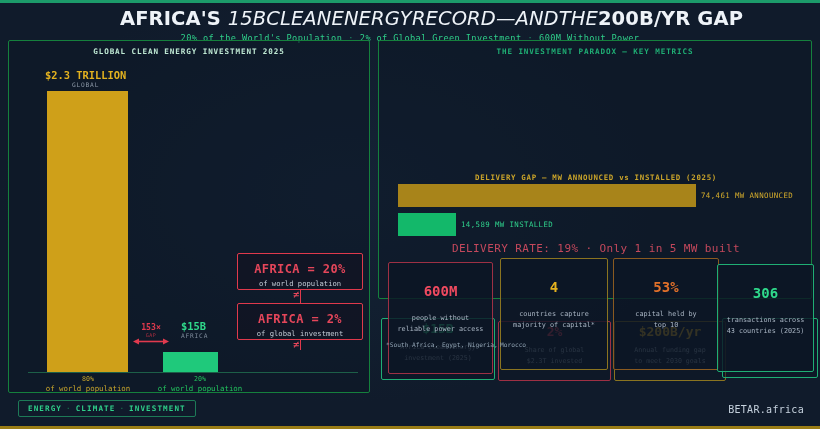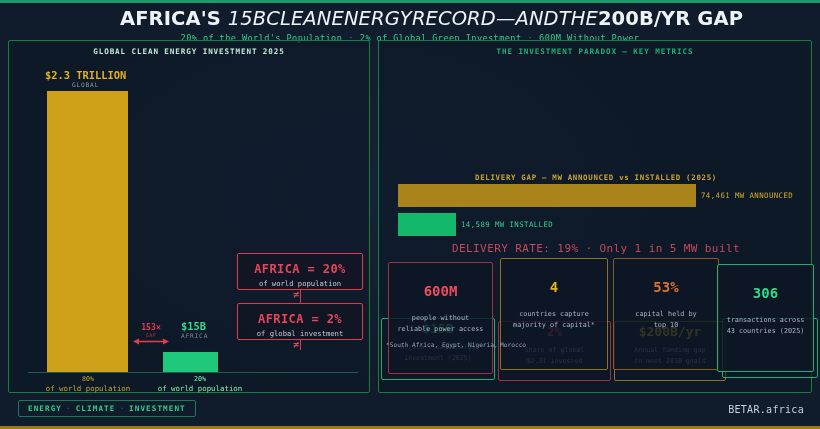--- a/index.html
+++ b/index.html
@@ -49,21 +49,21 @@
   }
   .subtitle .dot { color: #1d8f63; padding: 0 6px; }
 
   .panel {
     position: absolute;
     border: 1px solid #15803d;
     background: rgba(13,24,38,0.55);
     border-radius: 2px;
   }
   #left-panel  { left: 8px;   top: 40px; width: 362px; height: 353px; }
-  #right-panel { left: 378px; top: 40px; width: 434px; height: 353px; }
+  #right-panel { left: 378px; top: 40px; width: 434px; height: 259px; }
 
   .panel-heading {
     position: absolute; top: 6px; width: 100%;
     text-align: center;
     font-size: 7.6px; font-weight: bold;
     letter-spacing: 0.9px;
     white-space: nowrap;
   }
   #left-heading  { color: #bfe9d4; }
   #right-heading { color: #1fae74; }
@@ -101,21 +101,21 @@
   .axis-line {
     position: absolute; left: 28px; top: 372px; width: 330px; height: 1px;
     background: #1d5f48;
   }
   .tick-label {
     position: absolute; text-align: center; white-space: nowrap;
   }
   .tick-pct { font-size: 6.6px; display: block; }
   .tick-sub { font-size: 7.4px; display: block; margin-top: 1px; }
   #tick-global { left: 28px; top: 375px; width: 120px; color: #c9a62c; }
-  #tick-africa { left: 140px; top: 375px; width: 120px; color: #86efac; }
+  #tick-africa { left: 140px; top: 375px; width: 120px; color: #22c55e; }
 
   
   #gap-marker {
     position: absolute; left: 131px; top: 322px; width: 40px;
   }
   #gap-marker .gap-value {
     display: block; text-align: center;
     font-size: 8.2px; font-weight: bold; color: #e03a4e;
     white-space: nowrap;
   }

